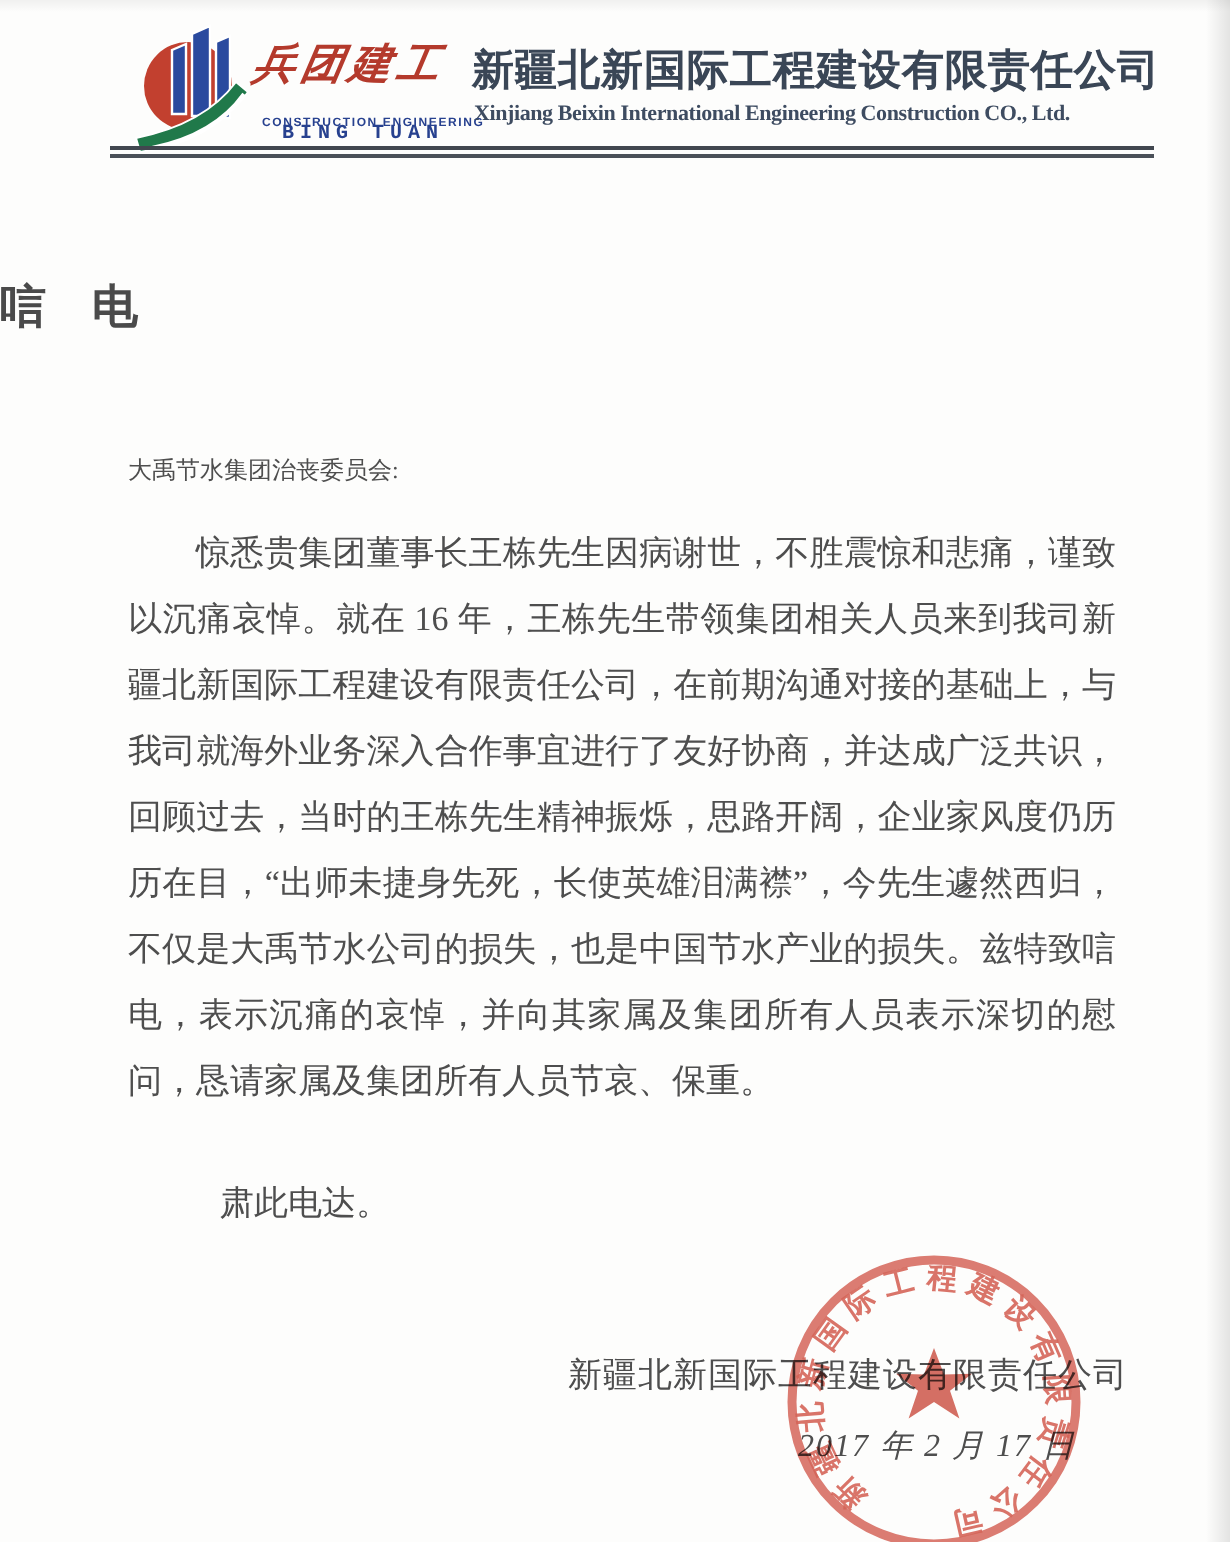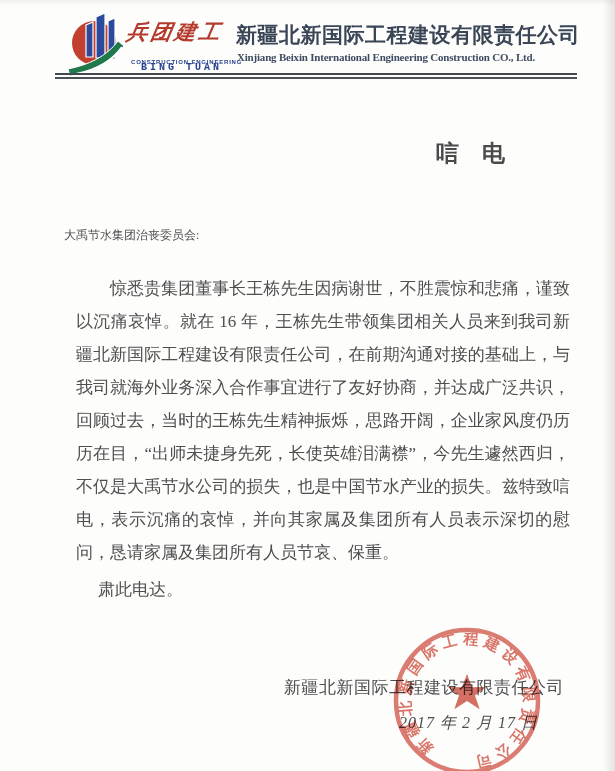--- a/index.html
+++ b/index.html
@@ -51,34 +51,34 @@
     letter-spacing:-0.2px;white-space:nowrap;
   }
   .head-rule{
     position:absolute;left:55px;top:73px;width:522px;height:2px;
     border-top:2.5px solid #41474f;border-bottom:2px solid #4a5058;
     background:transparent;
   }
   
   .letter-title{
     position:absolute;left:0;top:138px;width:505px;margin:0;
-    text-align:right;font-size:23px;font-weight:bold;color:#4a4a4a;
+    text-align:left;font-size:23px;font-weight:bold;color:#4a4a4a;
   }
   .salutation{
     position:absolute;left:64px;top:227px;margin:0;
     font-size:12px;color:#4e4e4e;white-space:nowrap;
   }
   .body-para{
-    position:absolute;left:64px;top:260px;width:494px;margin:12px;
+    position:absolute;left:64px;top:260px;width:494px;margin:0;
     font-size:17px;line-height:33px;color:#4e4e4e;
     text-align:justify;text-justify:inter-ideograph;
     text-indent:2em;word-break:break-all;
   }
   .closing-para{
-    position:absolute;left:64px;top:578px;margin:0;
+    position:absolute;left:64px;top:578px;margin:12px;
     font-size:17px;color:#4e4e4e;text-indent:2em;white-space:nowrap;
   }
   .sig-company{
     position:absolute;top:676px;right:51px;margin:0;
     font-size:17px;color:#4e4e4e;letter-spacing:0.5px;white-space:nowrap;
   }
   .sig-date{
     position:absolute;top:713px;left:399px;margin:0;
     font-size:16px;color:#4e4e4e;letter-spacing:1px;white-space:nowrap;font-style:italic;
   }

